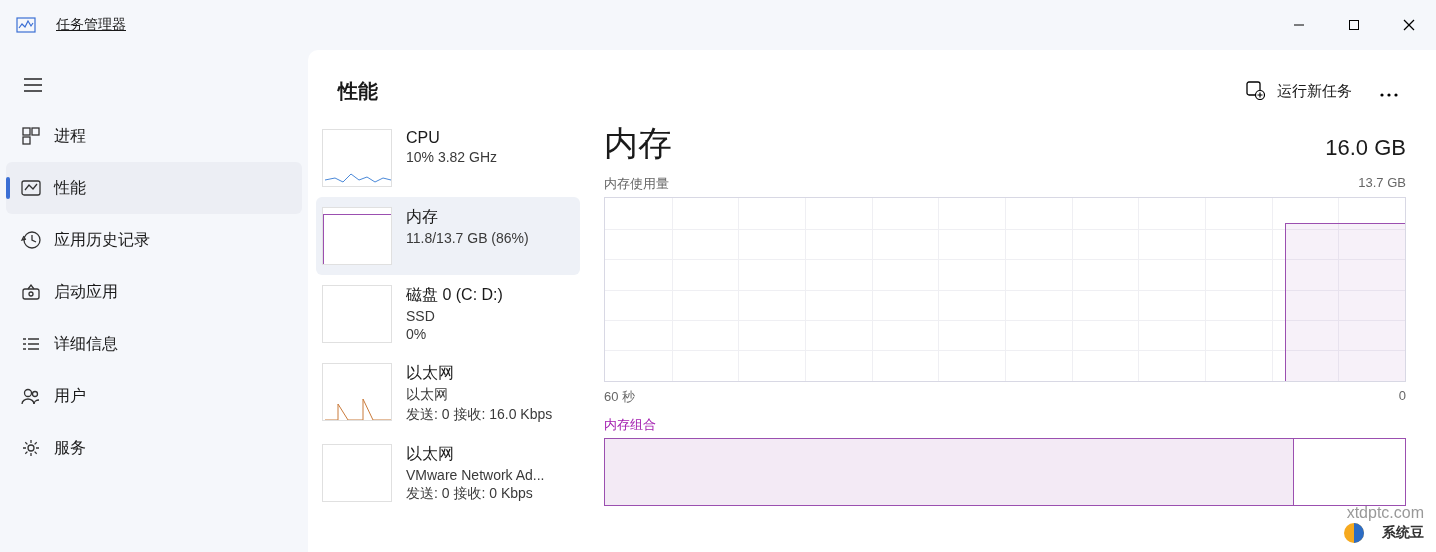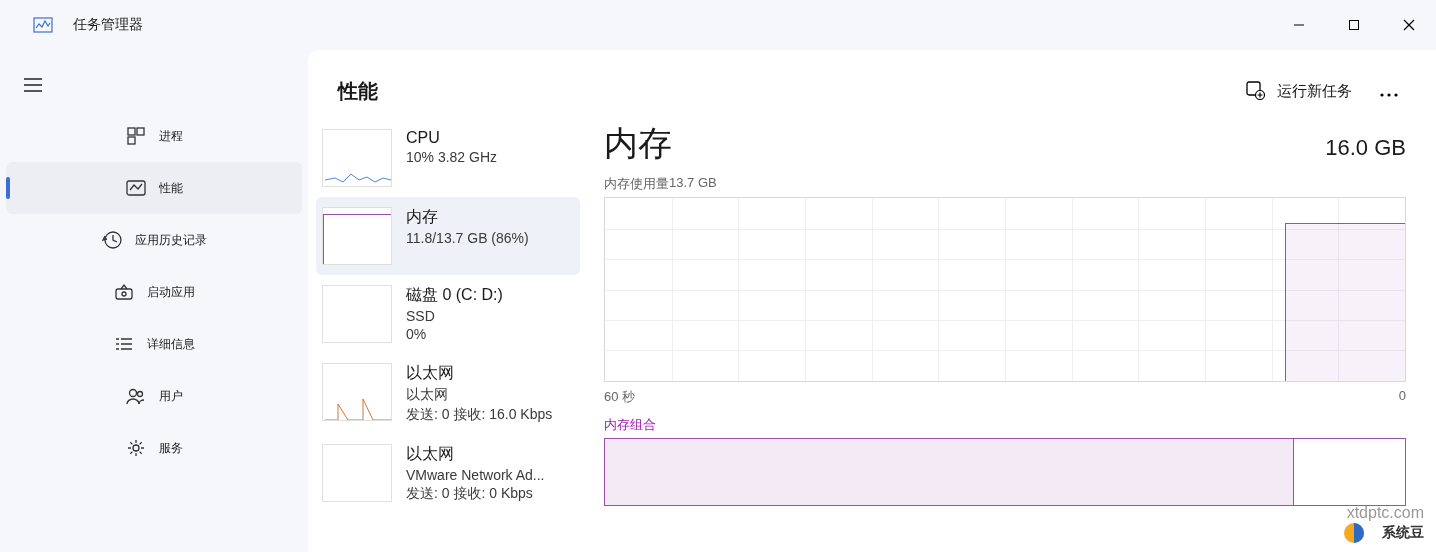--- a/index.html
+++ b/index.html
@@ -1,30 +1,30 @@
 <!DOCTYPE html>
 <html><head>
 <meta charset="utf-8">
 <style>
 * { margin: 0; padding: 0; box-sizing: border-box; font-family: "Segoe UI", "Microsoft YaHei", sans-serif; }
 body { width: 1436px; height: 552px; background: #f5f7fb; overflow: hidden; color: #1a1a1a; }
 
-.titlebar { height: 50px; display: flex; align-items: center; padding-left: 33px; }
+.titlebar { height: 50px; display: flex; align-items: center; padding-left: 16px; text-decoration: underline; }
 .app-icon { width: 20px; height: 20px; margin-right: 20px; }
 .app-title { font-size: 14px; flex: 1; }
 .winbtns { display: flex; height: 100%; }
 .winbtn { width: 55px; display: flex; align-items: center; justify-content: center; cursor: pointer; }
 .winbtn svg { width: 12px; height: 12px; }
 
 .body { display: flex; height: calc(100% - 50px); }
 
 .sidebar { width: 308px; padding-top: 18px; }
 .hamburger { padding: 10px 24px 14px; cursor: pointer; }
 .hamburger svg { width: 18px; height: 14px; }
-.navitem { display: flex; align-items: center; height: 52px; padding: 0 20px; gap: 12px; font-size: 12px; cursor: pointer; position: relative; justify-content: center; }
+.navitem { display: flex; align-items: center; height: 52px; padding: 0 20px; gap: 12px; font-size: 16px; cursor: pointer; position: relative; }
 .navitem.active { background: #eceef4; border-radius: 6px; margin: 0 6px; padding: 0 14px; }
 .navitem.active::before { content: ""; position: absolute; left: 0; top: 15px; bottom: 15px; width: 3.5px; background: #3b6fd4; border-radius: 3px; }
 .navicon { width: 22px; height: 22px; display: flex; align-items: center; justify-content: center; flex: none; }
 
 .main { flex: 1; background: #fff; border-top-left-radius: 10px; display: flex; flex-direction: column; overflow: hidden; }
 .toolbar { display: flex; align-items: center; padding: 22px 24px 0 30px; }
 .toolbar-title { font-size: 20px; font-weight: 600; flex: 1; }
 .toolbar-btn { display: flex; align-items: center; gap: 12px; font-size: 15px; padding: 8px 14px; cursor: pointer; }
 .toolbar-more { padding: 8px 14px; cursor: pointer; }
 
@@ -36,21 +36,21 @@
 .thumb { width: 70px; height: 58px; border: 1px solid #e0e0e0; background: #fff; flex: none; position: relative; overflow: hidden; }
 .perf-text { display: flex; flex-direction: column; gap: 2px; min-width: 0; }
 .perf-title { font-size: 16px; font-weight: 400; }
 .perf-sub { font-size: 14px; color: #3a3a3a; white-space: nowrap; overflow: hidden; text-overflow: ellipsis; }
 
 .detail { flex: 1; padding: 10px 30px 0 16px; display: flex; flex-direction: column; }
 .detail-header { display: flex; justify-content: space-between; align-items: baseline; }
 .detail-title { font-size: 34px; font-weight: 500; }
 .detail-total { font-size: 22px; }
 
-.axis-row { display: flex; font-size: 13px; color: #666; margin-top: 8px; }
+.axis-row { display: flex; justify-content: space-between; font-size: 13px; color: #666; margin-top: 8px; }
 .big-chart { height: 185px; border: 1px solid #d8d8e4; margin-top: 4px; position: relative; overflow: hidden; }
 .big-chart .grid-v { position: absolute; top: 0; bottom: 0; width: 1px; background: #efeff3; }
 .big-chart .grid-h { position: absolute; left: 0; right: 0; height: 1px; background: #efeff3; }
 .mem-line { position: absolute; border-top: 1.5px solid #9b4fb0; left: 85%; right: 0; }
 .mem-fill { position: absolute; background: rgba(155,79,176,0.08); left: 85%; right: 0; bottom: 0; }
 .mem-vline { position: absolute; width: 1px; background: #9b4fb0; top: 13%; bottom: 0; left: 85%; }
 
 .time-row { display: flex; justify-content: space-between; font-size: 13px; color: #666; margin-top: 6px; }
 
 .comp-label { font-size: 13px; color: #a21caf; margin-top: 10px; }

